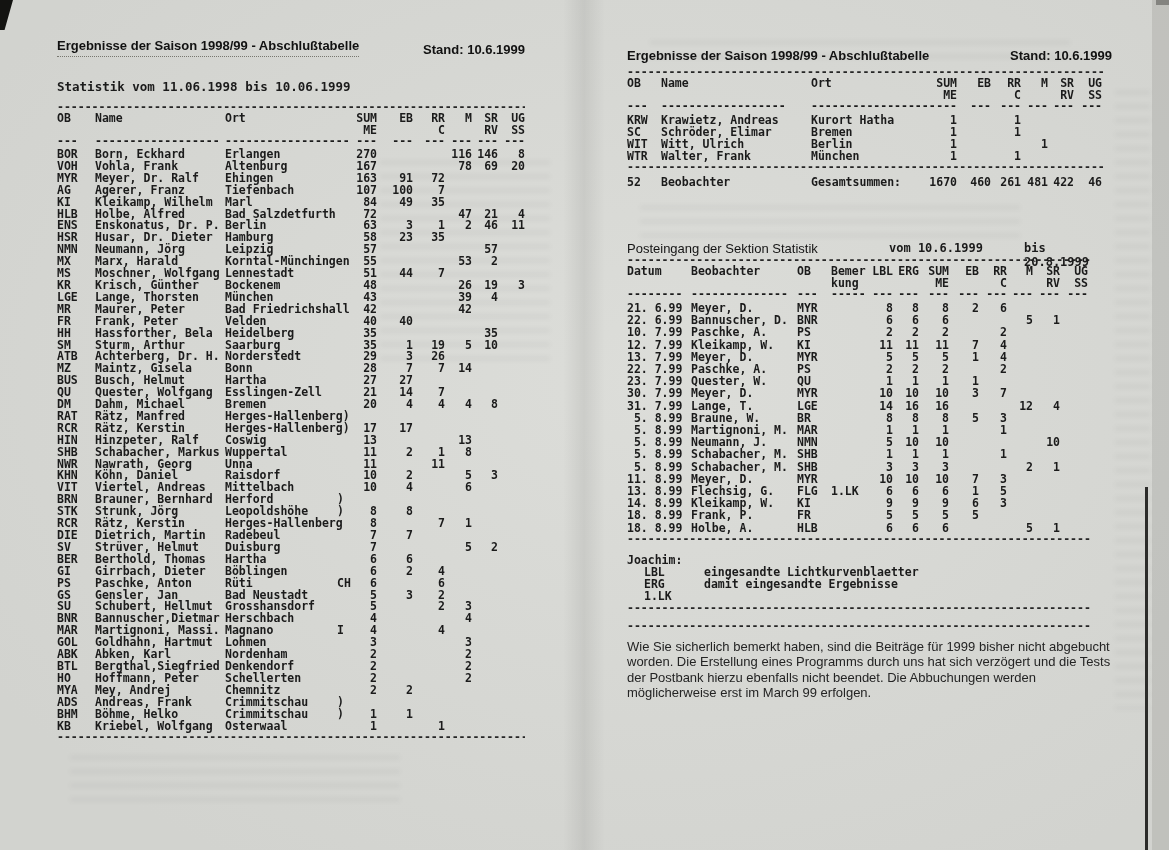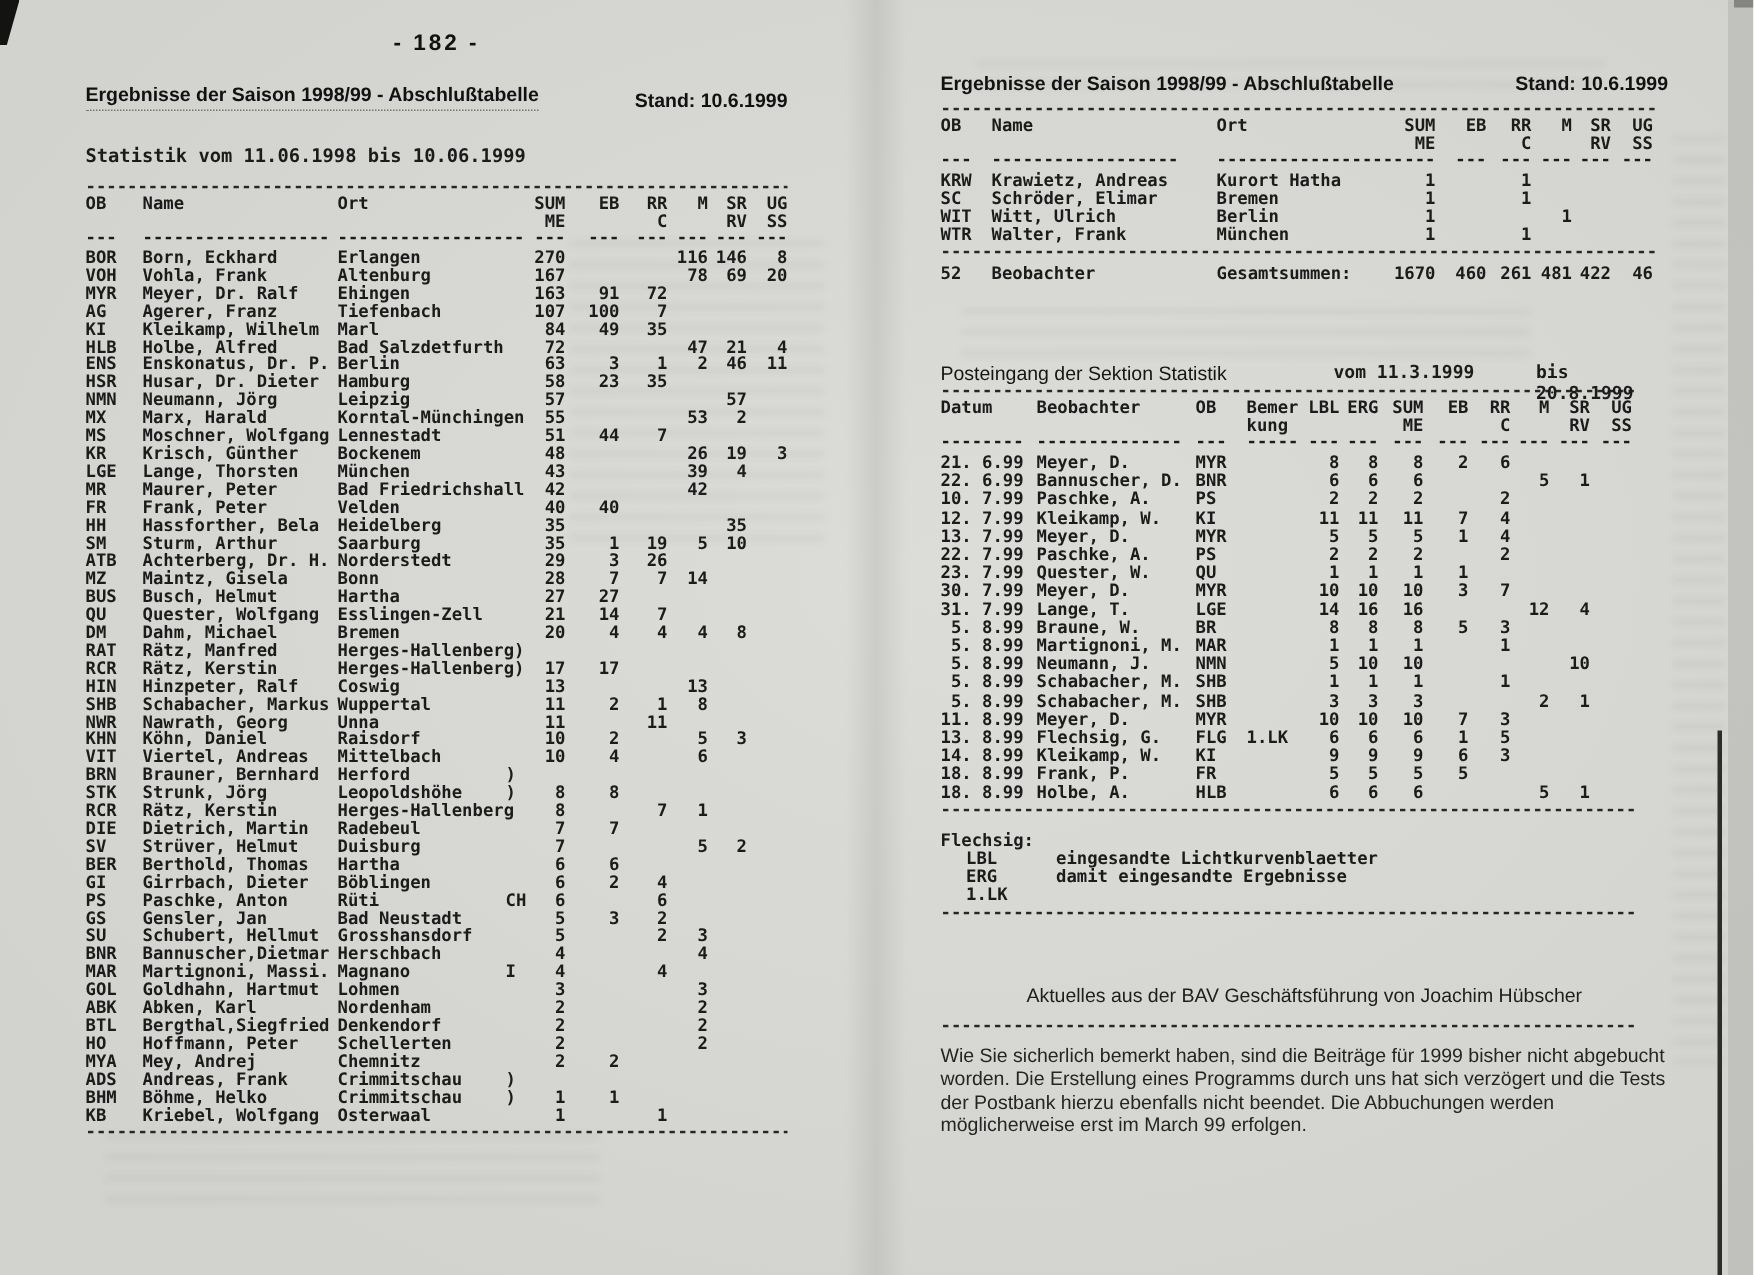--- a/index.html
+++ b/index.html
@@ -52,21 +52,20 @@
          background:linear-gradient(90deg,transparent,rgba(0,0,0,0.07),transparent);}
   .smudge{filter:blur(2px);opacity:.55;
           background:repeating-linear-gradient(180deg, rgba(90,92,88,0.10) 0 5px, transparent 5px 14px);}
 </style>
 </head>
 <body>
 
 <div class="scan">
 
   <section class="abs" style="left:57px;top:20px;width:468px;">
-    <div class="pageno">- 182 -</div>
     <div class="titlebar" style="margin-top:18px;">
       <span class="doc-title underlined-dotted">Ergebnisse der Saison 1998/99 - Abschlußtabelle</span>
       <span class="stand">Stand: 10.6.1999</span>
     </div>
     <div class="mono subtitle" style="margin-top:22px;">Statistik vom 11.06.1998 bis 10.06.1999</div>
     <div id="tbl-left" class="ttable" style="margin-top:8px;">
         <div class="sep">--------------------------------------------------------------------</div>
         <div class="trow header-row"><span class="c" style="width: 38px;">OB</span><span class="c" style="width: 130px;">Name</span><span class="c" style="width: 112px;">Ort</span><span class="c" style="width: 18px;"></span><span class="c r" style="width: 22px;">SUM</span><span class="c r" style="width: 36px;">EB</span><span class="c r" style="width: 32px;">RR</span><span class="c r" style="width: 27px;">M</span><span class="c r" style="width: 26px;">SR</span><span class="c r" style="width: 27px;">UG</span></div>
         <div class="trow header-row"><span class="c" style="width: 38px;"></span><span class="c" style="width: 130px;"></span><span class="c" style="width: 112px;"></span><span class="c" style="width: 18px;"></span><span class="c r" style="width: 22px;">ME</span><span class="c r" style="width: 36px;"></span><span class="c r" style="width: 32px;">C</span><span class="c r" style="width: 27px;"></span><span class="c r" style="width: 26px;">RV</span><span class="c r" style="width: 27px;">SS</span></div>
         <div class="trow dash-row"><span class="c" style="width: 38px;">---</span><span class="c" style="width: 130px;">------------------</span><span class="c" style="width: 112px;">------------------</span><span class="c" style="width: 18px;"></span><span class="c r" style="width: 22px;">---</span><span class="c r" style="width: 36px;">---</span><span class="c r" style="width: 32px;">---</span><span class="c r" style="width: 27px;">---</span><span class="c r" style="width: 26px;">---</span><span class="c r" style="width: 27px;">---</span></div>
@@ -136,21 +135,21 @@
         <div class="trow" style="line-height: 12px;"><span class="c" style="width: 34px;">KRW</span><span class="c" style="width: 150px;">Krawietz, Andreas</span><span class="c" style="width: 108px;">Kurort Hatha</span><span class="c" style="width: 10px;"></span><span class="c r" style="width: 28px;">1</span><span class="c r" style="width: 34px;"></span><span class="c r" style="width: 30px;">1</span><span class="c r" style="width: 27px;"></span><span class="c r" style="width: 26px;"></span><span class="c r" style="width: 28px;"></span></div>
         <div class="trow" style="line-height: 12px;"><span class="c" style="width: 34px;">SC</span><span class="c" style="width: 150px;">Schröder, Elimar</span><span class="c" style="width: 108px;">Bremen</span><span class="c" style="width: 10px;"></span><span class="c r" style="width: 28px;">1</span><span class="c r" style="width: 34px;"></span><span class="c r" style="width: 30px;">1</span><span class="c r" style="width: 27px;"></span><span class="c r" style="width: 26px;"></span><span class="c r" style="width: 28px;"></span></div>
         <div class="trow" style="line-height: 12px;"><span class="c" style="width: 34px;">WIT</span><span class="c" style="width: 150px;">Witt, Ulrich</span><span class="c" style="width: 108px;">Berlin</span><span class="c" style="width: 10px;"></span><span class="c r" style="width: 28px;">1</span><span class="c r" style="width: 34px;"></span><span class="c r" style="width: 30px;"></span><span class="c r" style="width: 27px;">1</span><span class="c r" style="width: 26px;"></span><span class="c r" style="width: 28px;"></span></div>
         <div class="trow" style="line-height: 12px;"><span class="c" style="width: 34px;">WTR</span><span class="c" style="width: 150px;">Walter, Frank</span><span class="c" style="width: 108px;">München</span><span class="c" style="width: 10px;"></span><span class="c r" style="width: 28px;">1</span><span class="c r" style="width: 34px;"></span><span class="c r" style="width: 30px;">1</span><span class="c r" style="width: 27px;"></span><span class="c r" style="width: 26px;"></span><span class="c r" style="width: 28px;"></span></div>
         <div class="sep">---------------------------------------------------------------------</div>
         <div class="trow totals-row"><span class="c" style="width: 34px;">52</span><span class="c" style="width: 150px;">Beobachter</span><span class="c" style="width: 108px;">Gesamtsummen:</span><span class="c" style="width: 10px;"></span><span class="c r" style="width: 28px;">1670</span><span class="c r" style="width: 34px;">460</span><span class="c r" style="width: 30px;">261</span><span class="c r" style="width: 27px;">481</span><span class="c r" style="width: 26px;">422</span><span class="c r" style="width: 28px;">46</span></div>
       </div>
 
     <div class="pe-titlerow" style="margin-top:52px;">
       <span class="pe-title sans">Posteingang der Sektion Statistik</span>
-      <span class="pe-vom mono">vom 11.3.1999</span>
+      <span class="pe-vom mono">vom 10.6.1999</span>
       <span class="pe-bis mono">bis 20.8.1999</span>
     </div>
     <div id="tbl-post" class="ttable" style="margin-top:-2px;">
         <div class="sep">-------------------------------------------------------------------</div>
         <div class="trow header-row"><span class="c" style="width: 64px;">Datum</span><span class="c" style="width: 106px;">Beobachter</span><span class="c" style="width: 34px;">OB</span><span class="c" style="width: 38px;">Bemer</span><span class="c r" style="width: 24px;">LBL</span><span class="c r" style="width: 26px;">ERG</span><span class="c r" style="width: 30px;">SUM</span><span class="c r" style="width: 30px;">EB</span><span class="c r" style="width: 28px;">RR</span><span class="c r" style="width: 26px;">M</span><span class="c r" style="width: 27px;">SR</span><span class="c r" style="width: 28px;">UG</span></div>
         <div class="trow header-row"><span class="c" style="width: 64px;"></span><span class="c" style="width: 106px;"></span><span class="c" style="width: 34px;"></span><span class="c" style="width: 38px;">kung</span><span class="c r" style="width: 24px;"></span><span class="c r" style="width: 26px;"></span><span class="c r" style="width: 30px;">ME</span><span class="c r" style="width: 30px;"></span><span class="c r" style="width: 28px;">C</span><span class="c r" style="width: 26px;"></span><span class="c r" style="width: 27px;">RV</span><span class="c r" style="width: 28px;">SS</span></div>
         <div class="trow dash-row"><span class="c" style="width: 64px;">--------</span><span class="c" style="width: 106px;">--------------</span><span class="c" style="width: 34px;">---</span><span class="c" style="width: 38px;">-----</span><span class="c r" style="width: 24px;">---</span><span class="c r" style="width: 26px;">---</span><span class="c r" style="width: 30px;">---</span><span class="c r" style="width: 30px;">---</span><span class="c r" style="width: 28px;">---</span><span class="c r" style="width: 26px;">---</span><span class="c r" style="width: 27px;">---</span><span class="c r" style="width: 28px;">---</span></div>
         <div class="trow" style="line-height: 12.2px;"><span class="c" style="width: 64px;">21. 6.99</span><span class="c" style="width: 106px;">Meyer, D.</span><span class="c" style="width: 34px;">MYR</span><span class="c" style="width: 38px;"></span><span class="c r" style="width: 24px;">8</span><span class="c r" style="width: 26px;">8</span><span class="c r" style="width: 30px;">8</span><span class="c r" style="width: 30px;">2</span><span class="c r" style="width: 28px;">6</span><span class="c r" style="width: 26px;"></span><span class="c r" style="width: 27px;"></span><span class="c r" style="width: 28px;"></span></div>
         <div class="trow" style="line-height: 12.2px;"><span class="c" style="width: 64px;">22. 6.99</span><span class="c" style="width: 106px;">Bannuscher, D.</span><span class="c" style="width: 34px;">BNR</span><span class="c" style="width: 38px;"></span><span class="c r" style="width: 24px;">6</span><span class="c r" style="width: 26px;">6</span><span class="c r" style="width: 30px;">6</span><span class="c r" style="width: 30px;"></span><span class="c r" style="width: 28px;"></span><span class="c r" style="width: 26px;">5</span><span class="c r" style="width: 27px;">1</span><span class="c r" style="width: 28px;"></span></div>
         <div class="trow" style="line-height: 12.2px;"><span class="c" style="width: 64px;">10. 7.99</span><span class="c" style="width: 106px;">Paschke, A.</span><span class="c" style="width: 34px;">PS</span><span class="c" style="width: 38px;"></span><span class="c r" style="width: 24px;">2</span><span class="c r" style="width: 26px;">2</span><span class="c r" style="width: 30px;">2</span><span class="c r" style="width: 30px;"></span><span class="c r" style="width: 28px;">2</span><span class="c r" style="width: 26px;"></span><span class="c r" style="width: 27px;"></span><span class="c r" style="width: 28px;"></span></div>
@@ -167,36 +166,35 @@
         <div class="trow" style="line-height: 12.2px;"><span class="c" style="width: 64px;"> 5. 8.99</span><span class="c" style="width: 106px;">Schabacher, M.</span><span class="c" style="width: 34px;">SHB</span><span class="c" style="width: 38px;"></span><span class="c r" style="width: 24px;">3</span><span class="c r" style="width: 26px;">3</span><span class="c r" style="width: 30px;">3</span><span class="c r" style="width: 30px;"></span><span class="c r" style="width: 28px;"></span><span class="c r" style="width: 26px;">2</span><span class="c r" style="width: 27px;">1</span><span class="c r" style="width: 28px;"></span></div>
         <div class="trow" style="line-height: 12.2px;"><span class="c" style="width: 64px;">11. 8.99</span><span class="c" style="width: 106px;">Meyer, D.</span><span class="c" style="width: 34px;">MYR</span><span class="c" style="width: 38px;"></span><span class="c r" style="width: 24px;">10</span><span class="c r" style="width: 26px;">10</span><span class="c r" style="width: 30px;">10</span><span class="c r" style="width: 30px;">7</span><span class="c r" style="width: 28px;">3</span><span class="c r" style="width: 26px;"></span><span class="c r" style="width: 27px;"></span><span class="c r" style="width: 28px;"></span></div>
         <div class="trow" style="line-height: 12.2px;"><span class="c" style="width: 64px;">13. 8.99</span><span class="c" style="width: 106px;">Flechsig, G.</span><span class="c" style="width: 34px;">FLG</span><span class="c" style="width: 38px;">1.LK</span><span class="c r" style="width: 24px;">6</span><span class="c r" style="width: 26px;">6</span><span class="c r" style="width: 30px;">6</span><span class="c r" style="width: 30px;">1</span><span class="c r" style="width: 28px;">5</span><span class="c r" style="width: 26px;"></span><span class="c r" style="width: 27px;"></span><span class="c r" style="width: 28px;"></span></div>
         <div class="trow" style="line-height: 12.2px;"><span class="c" style="width: 64px;">14. 8.99</span><span class="c" style="width: 106px;">Kleikamp, W.</span><span class="c" style="width: 34px;">KI</span><span class="c" style="width: 38px;"></span><span class="c r" style="width: 24px;">9</span><span class="c r" style="width: 26px;">9</span><span class="c r" style="width: 30px;">9</span><span class="c r" style="width: 30px;">6</span><span class="c r" style="width: 28px;">3</span><span class="c r" style="width: 26px;"></span><span class="c r" style="width: 27px;"></span><span class="c r" style="width: 28px;"></span></div>
         <div class="trow" style="line-height: 12.2px;"><span class="c" style="width: 64px;">18. 8.99</span><span class="c" style="width: 106px;">Frank, P.</span><span class="c" style="width: 34px;">FR</span><span class="c" style="width: 38px;"></span><span class="c r" style="width: 24px;">5</span><span class="c r" style="width: 26px;">5</span><span class="c r" style="width: 30px;">5</span><span class="c r" style="width: 30px;">5</span><span class="c r" style="width: 28px;"></span><span class="c r" style="width: 26px;"></span><span class="c r" style="width: 27px;"></span><span class="c r" style="width: 28px;"></span></div>
         <div class="trow" style="line-height: 12.2px;"><span class="c" style="width: 64px;">18. 8.99</span><span class="c" style="width: 106px;">Holbe, A.</span><span class="c" style="width: 34px;">HLB</span><span class="c" style="width: 38px;"></span><span class="c r" style="width: 24px;">6</span><span class="c r" style="width: 26px;">6</span><span class="c r" style="width: 30px;">6</span><span class="c r" style="width: 30px;"></span><span class="c r" style="width: 28px;"></span><span class="c r" style="width: 26px;">5</span><span class="c r" style="width: 27px;">1</span><span class="c r" style="width: 28px;"></span></div>
         <div class="sep">-------------------------------------------------------------------</div>
       </div>
 
     <div class="hinweise mono" style="margin-top:10px;">
-      <div>Flechsig:</div>
+      <div>Joachim:</div>
       <div class="hrow">
         <span class="hcode">LBL</span>
         <span>eingesandte Lichtkurvenblaetter</span>
       </div>
       <div class="hrow">
         <span class="hcode">ERG</span>
         <span>damit eingesandte Ergebnisse</span>
       </div>
       <div class="hrow">
         <span class="hcode">1.LK</span>
       </div>
       <div class="sepline" id="sep-hinweise">-------------------------------------------------------------------</div>
     </div>
 
-    <div class="aktuelles" style="margin-top:42px;">Aktuelles aus der BAV Geschäftsführung von Joachim Hübscher</div>
     <div class="sep-plain" id="sep-aktuelles" style="margin-top:7px;">-------------------------------------------------------------------</div>
 
     <div class="ls-body" style="margin-top:8px;width:489px;">Wie Sie sicherlich bemerkt haben, sind die Beiträge für 1999 bisher nicht abgebucht worden. Die Erstellung eines Programms durch uns hat sich verzögert und die Tests der Postbank hierzu ebenfalls nicht beendet. Die Abbuchungen werden möglicherweise erst im March 99 erfolgen.</div>
   </section>
 
   <div class="abs spine"></div>
   <div class="abs corner-tl"></div>
   <div class="abs corner-tr"></div>
   <div class="abs edge-right-band"></div>
   <div class="abs edge-right-line"></div>

